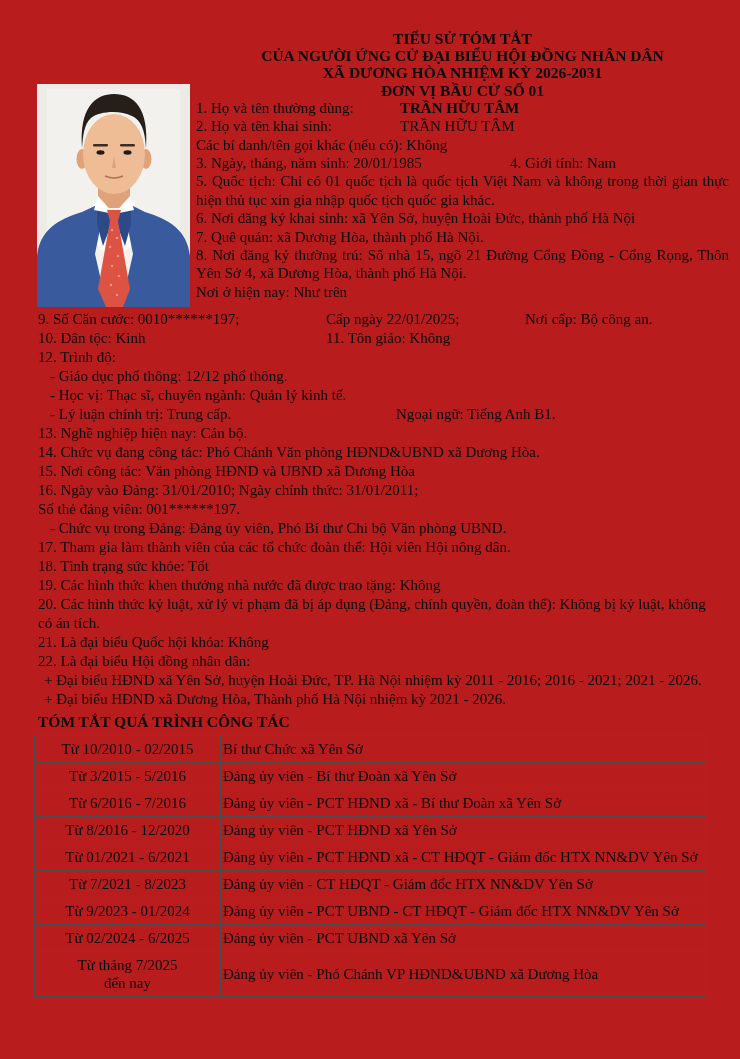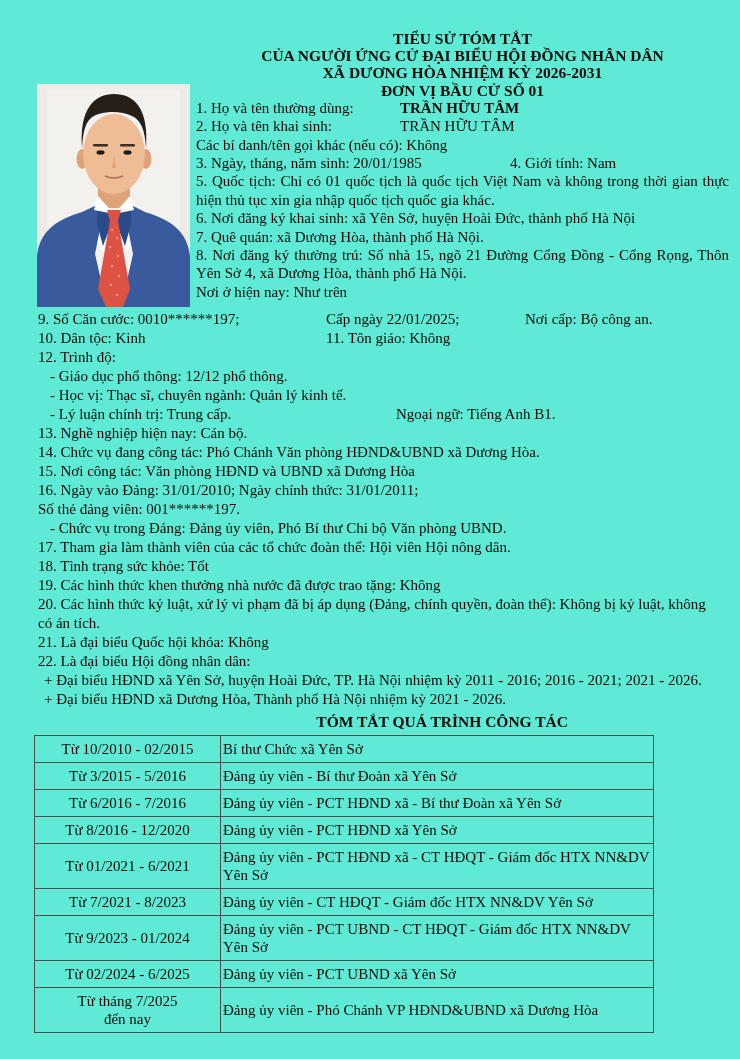--- a/index.html
+++ b/index.html
@@ -1,17 +1,17 @@
 <!DOCTYPE html>
 <html lang="vi"><head>
 <meta charset="utf-8">
 <style>
   html,body { margin:0; padding:0; background:#fff; }
   .page {
-    position:relative; width:740px; height:1059px; background:#5eead4;
+    position:relative; width:740px; height:1059px; background:#b91c1c;
     font-family:"Liberation Serif","DejaVu Serif",serif; color:#0b0b0b;
     overflow:hidden;
   }
   
   .photo { position:absolute; left:37px; top:84px; width:153px; height:223px; }
   .photo svg { display:block; width:100%; height:100%; }
 
   
   .top-right { position:absolute; left:196px; top:30px; width:533px; font-size:15px; line-height:18.4px; }
   .doc-title { font-weight:bold; text-align:center; font-size:15.5px; line-height:17.2px; }
@@ -28,22 +28,22 @@
   .row9 .c-id   { width:288px; flex:0 0 auto; }
   .row9 .c-date { width:199px; flex:0 0 auto; }
   .row1011 { display:flex;align-items:center; }
   .row1011 .c-eth { width:288px; flex:0 0 auto; }
   .indent { padding-left:12px; }
   .rowpol { display:flex; padding-left:12px; }
   .rowpol .c-pol { width:346px; flex:0 0 auto; }
   .hang { text-indent:6px; }
 
   
-  .career-title { width:530px; text-align:right; font-weight:bold; font-size:15.5px; margin:3px 0 4px 0; }
-  table.career { border-collapse:collapse; width:620px; margin-left:-4px; table-layout:fixed; }
+  .career-title { width:530px; text-align:left; font-weight:bold; font-size:15.5px; margin:3px 0 4px 0; }
+  table.career { border-collapse:collapse; width:672px; margin-left:-4px; table-layout:fixed; }
   table.career td { border:1px solid #4d4d4d; font-size:15px; line-height:18px; padding:4px 2px; vertical-align:middle; }
   td.period { width:181px; text-align:center; white-space:pre-line; }
   td.role   { padding-left:10px; padding-right:6px; }
 </style>
 </head>
 <body>
 
 <div class="page">
 
   <div class="photo">

